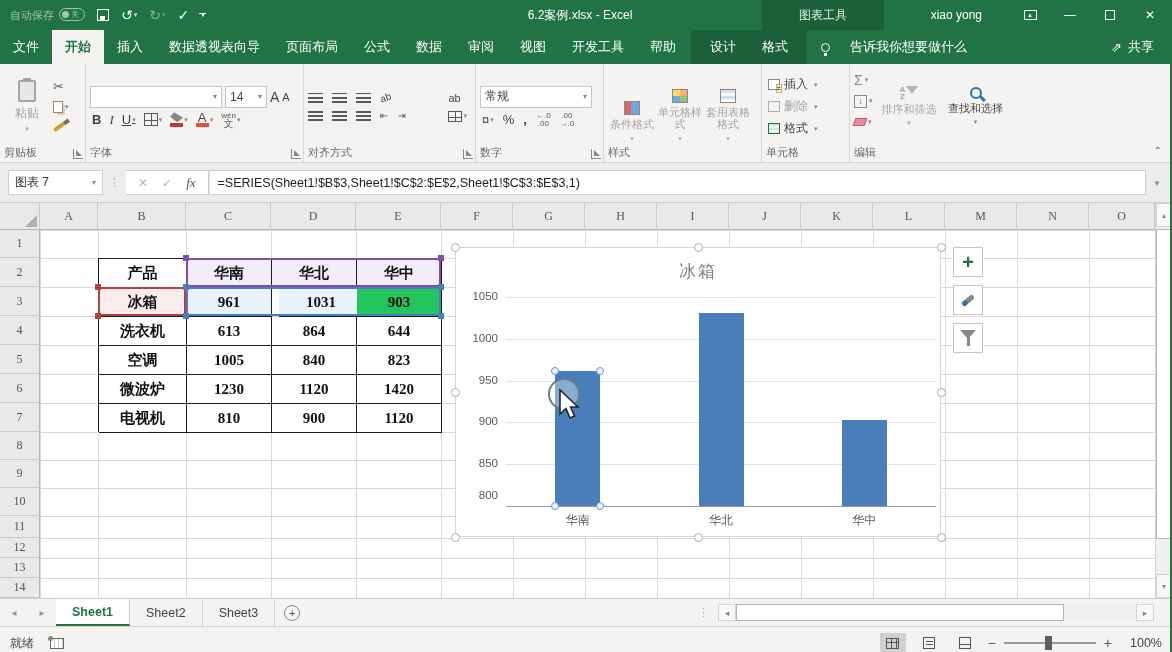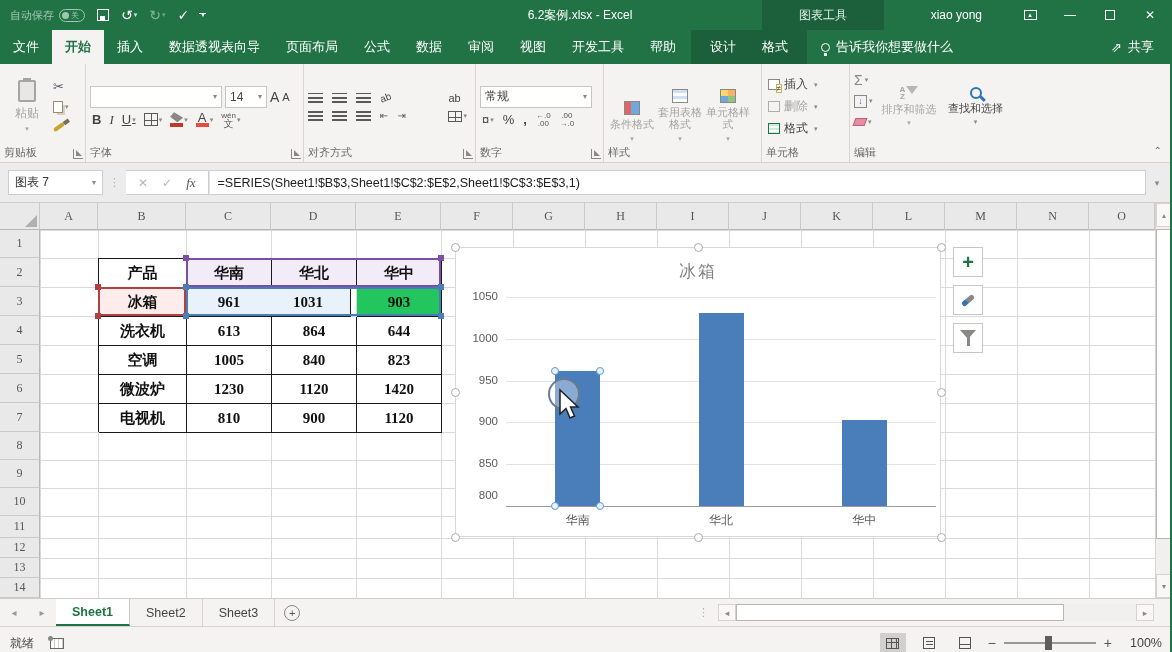--- a/index.html
+++ b/index.html
@@ -4,21 +4,21 @@
 <style>
   * { box-sizing: border-box; margin: 0; padding: 0; }
   html,body { width:1172px; height:652px; }
   body { font-family:"Liberation Sans","DejaVu Sans",sans-serif; font-size:12px; color:#444; }
   .app { position:relative; width:1172px; height:652px; overflow:hidden; background:#fff; border-right:2px solid #217346; }
 
   
   .titlebar { position:relative; height:30px; background:#217346; display:flex; align-items:center; color:#fff; }
   .titlebar .ctx-block-top { position:absolute; left:762px; top:0; width:122px; height:30px; background:rgba(0,0,0,.16); display:flex; align-items:center; justify-content:center; font-size:12px; color:#dff0e6; }
   .qat { display:flex; align-items:center; gap:12px; padding-left:10px; }
-  .autosave { display:flex; align-items:center; gap:5px; color:#9fc6b1; font-size:11px; }
+  .autosave { display:flex; align-items:flex-start; gap:5px; color:#9fc6b1; font-size:11px; }
   .as-toggle { width:26px; height:13px; border:1px solid #9fc6b1; border-radius:7px; display:flex; align-items:center; gap:2px; padding:0 2px; font-size:8px; color:#9fc6b1; }
   .as-dot { width:7px; height:7px; border-radius:50%; background:#9fc6b1; }
   .ic-save { width:12px; height:12px; border:1.5px solid #fff; position:relative; }
   .ic-save::after { content:""; position:absolute; left:2px; bottom:0; width:5px; height:4px; background:#fff; }
   .qbtn { display:flex; align-items:center; font-size:14px; color:#fff; }
   .qbtn .dd { font-size:7px; margin-left:1px; color:#cfe3d8; }
   .dim { opacity:.45; }
   .qat-more { display:flex; flex-direction:column; align-items:center; font-size:7px; color:#fff; line-height:4px; }
   .qat-more .bar { width:7px; border-top:1.5px solid #fff; margin-bottom:2px; }
   .tb-title { position:absolute; left:430px; width:300px; text-align:center; font-size:12px; color:#fff; }
@@ -26,21 +26,21 @@
   .tb-user { font-size:12px; color:#fff; margin-right:28px; }
   .winbtn { width:40px; height:30px; display:flex; align-items:center; justify-content:center; color:#fff; font-size:12px; }
   .ic-maxbox { width:10px; height:10px; border:1.5px solid #fff; }
   .ic-ribbonopts { width:13px; height:10px; border:1.5px solid #fff; position:relative; font-size:7px; line-height:7px; text-align:center; }
 
   
   .tabrow { height:34px; background:#217346; display:flex; align-items:stretch; color:#fff; }
   .tab { padding:0 13px; display:flex; align-items:center; font-size:13px; cursor:default; white-space:nowrap; }
   .tab.active { background:#f4f3f2; color:#217346; font-weight:bold; }
   .ctx-tabs { display:flex; background:rgba(0,0,0,.16); padding:0 6px; margin-left:2px; }
-  .tellme { display:flex; align-items:center; gap:6px; margin-left:14px; font-size:13px; color:#fff; }
+  .tellme { display:flex; align-items:center; gap:20px; margin-left:14px; font-size:13px; color:#fff; }
   .ic-bulb { width:9px; height:9px; border:1.5px solid #fff; border-radius:50%; position:relative; }
   .ic-bulb::after { content:""; position:absolute; left:2px; top:9px; width:3px; height:3px; background:#fff; }
   .tab-spacer { flex:1; }
   .share { display:flex; align-items:center; gap:6px; padding-right:16px; font-size:13px; }
   .ic-share { font-size:13px; }
 
   
   .ribbon { height:99px; background:#f4f3f2; border-bottom:1px solid #d5d2cf; display:flex; align-items:stretch; position:relative; }
   .rgroup { position:relative; display:flex; flex-direction:column; border-right:1px solid #d8d5d2; padding:4px 4px 0 4px; }
   .rg-body { flex:1; display:flex; }
@@ -394,27 +394,27 @@
     </div>
 
     <div class="rgroup" style="width:158px">
       <div class="rg-body" id="styles-btns">
           <div class="stylebtn">
             <div class="ic-grid16"></div>
             <div>条件格式</div>
             <div class="dd gray" style="font-size: 7px;">▾</div>
           </div>
           <div class="stylebtn">
+            <div class="ic-cellstyles"></div>
+            <div>单元格样式</div>
+            <div class="dd gray" style="font-size: 7px;">▾</div>
+          </div>
+          <div class="stylebtn">
             <div class="ic-table16"></div>
             <div>套用表格格式</div>
-            <div class="dd gray" style="font-size: 7px;">▾</div>
-          </div>
-          <div class="stylebtn">
-            <div class="ic-cellstyles"></div>
-            <div>单元格样式</div>
             <div class="dd gray" style="font-size: 7px;">▾</div>
           </div>
         </div>
       <div class="rg-label">样式</div>
     </div>
 
     <div class="rgroup" style="width:88px">
       <div class="rg-body">
           <div class="cellrows" id="cells-btns" style="width:100%">
             <div class="cellrow">
@@ -553,21 +553,21 @@
       <div class="hline" style="top: 335px; width: 1115px;"></div>
       <div class="hline" style="top: 355px; width: 1115px;"></div>
       <div class="hline" style="top: 375px; width: 1115px;"></div>
       <div class="tbl" style="left: 98px; top: 55px; width: 343px; height: 174px; padding-left: 32px;">
         <div class="tcell" style="left: 0px; top: 0px; width: 88px; height: 29px;">产品</div>
         <div class="tcell" style="left: 88px; top: 0px; width: 85px; height: 29px; background: rgb(242, 235, 248);">华南</div>
         <div class="tcell" style="left: 173px; top: 0px; width: 85px; height: 29px; background: rgb(242, 235, 248);">华北</div>
         <div class="tcell" style="left: 258px; top: 0px; width: 85px; height: 29px; background: rgb(242, 235, 248);">华中</div>
         <div class="tcell" style="left: 0px; top: 29px; width: 88px; height: 29px; background: rgb(253, 236, 236);">冰箱</div>
         <div class="tcell" style="left: 88px; top: 29px; width: 85px; height: 29px; background: rgb(233, 242, 251);">961</div>
-        <div class="tcell" style="left: 167px; top: 29px; width: 85px; height: 29px; background: rgb(233, 242, 251);">1031</div>
+        <div class="tcell" style="left: 180px; top: 29px; width: 85px; height: 29px; background: rgb(233, 242, 251);">1031</div>
         <div class="tcell" style="left: 258px; top: 29px; width: 85px; height: 29px; background: #22c55e;">903</div>
         <div class="tcell" style="left: 0px; top: 58px; width: 88px; height: 29px;">洗衣机</div>
         <div class="tcell" style="left: 88px; top: 58px; width: 85px; height: 29px;">613</div>
         <div class="tcell" style="left: 173px; top: 58px; width: 85px; height: 29px;">864</div>
         <div class="tcell" style="left: 258px; top: 58px; width: 85px; height: 29px;">644</div>
         <div class="tcell" style="left: 0px; top: 87px; width: 88px; height: 29px;">空调</div>
         <div class="tcell" style="left: 88px; top: 87px; width: 85px; height: 29px;">1005</div>
         <div class="tcell" style="left: 173px; top: 87px; width: 85px; height: 29px;">840</div>
         <div class="tcell" style="left: 258px; top: 87px; width: 85px; height: 29px;">823</div>
         <div class="tcell" style="left: 0px; top: 116px; width: 88px; height: 29px;">微波炉</div>

